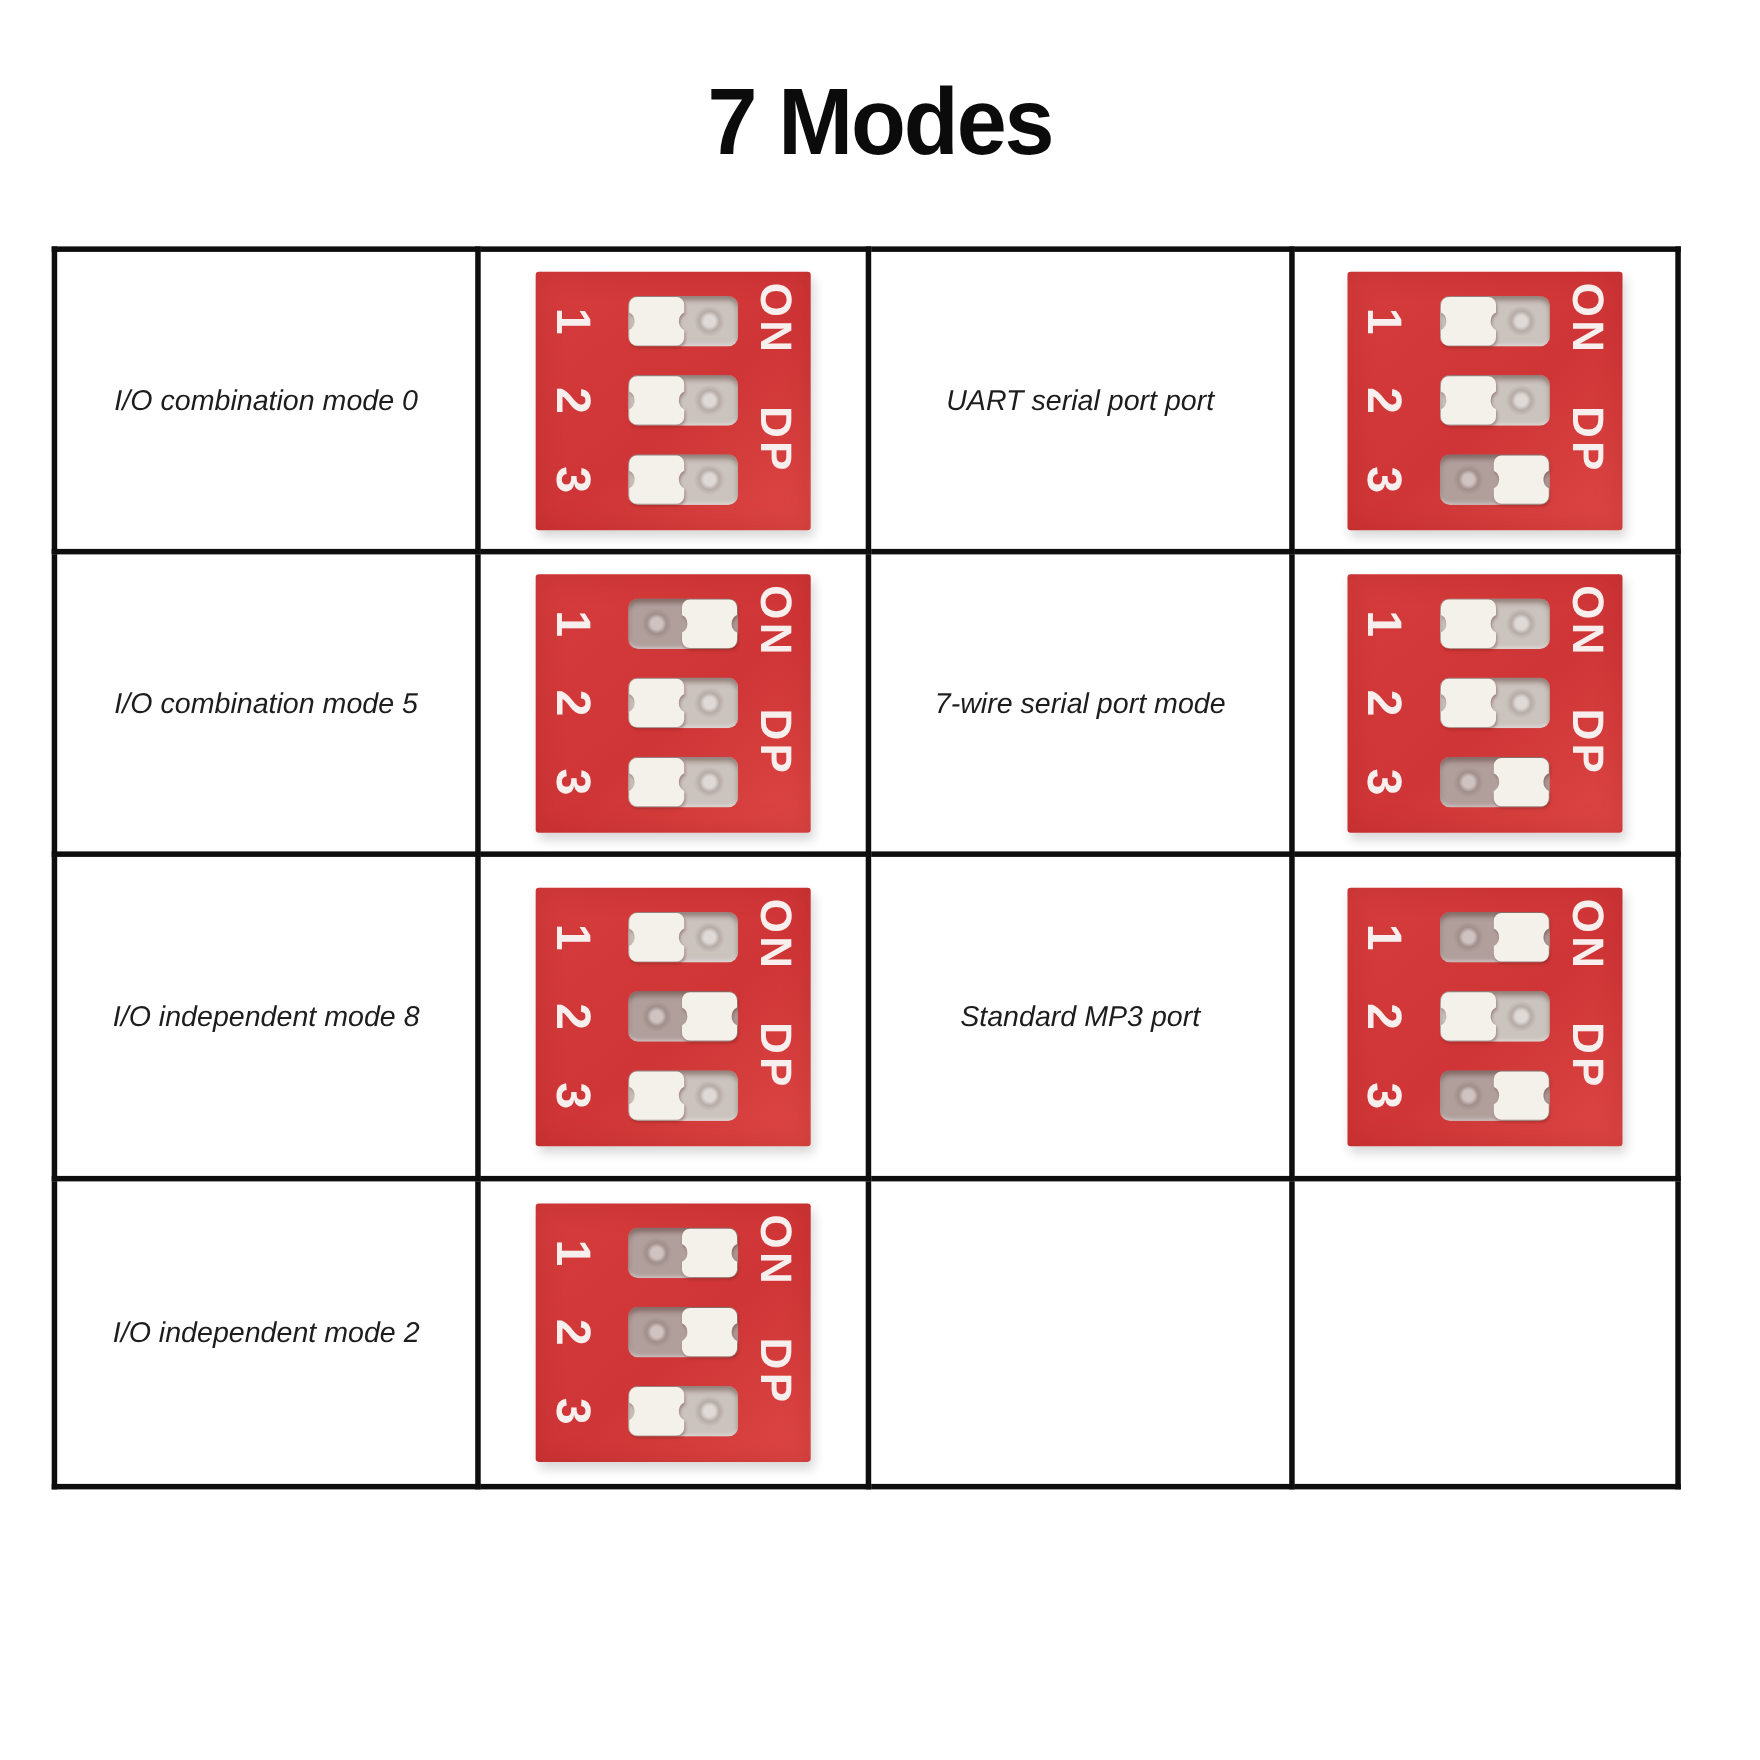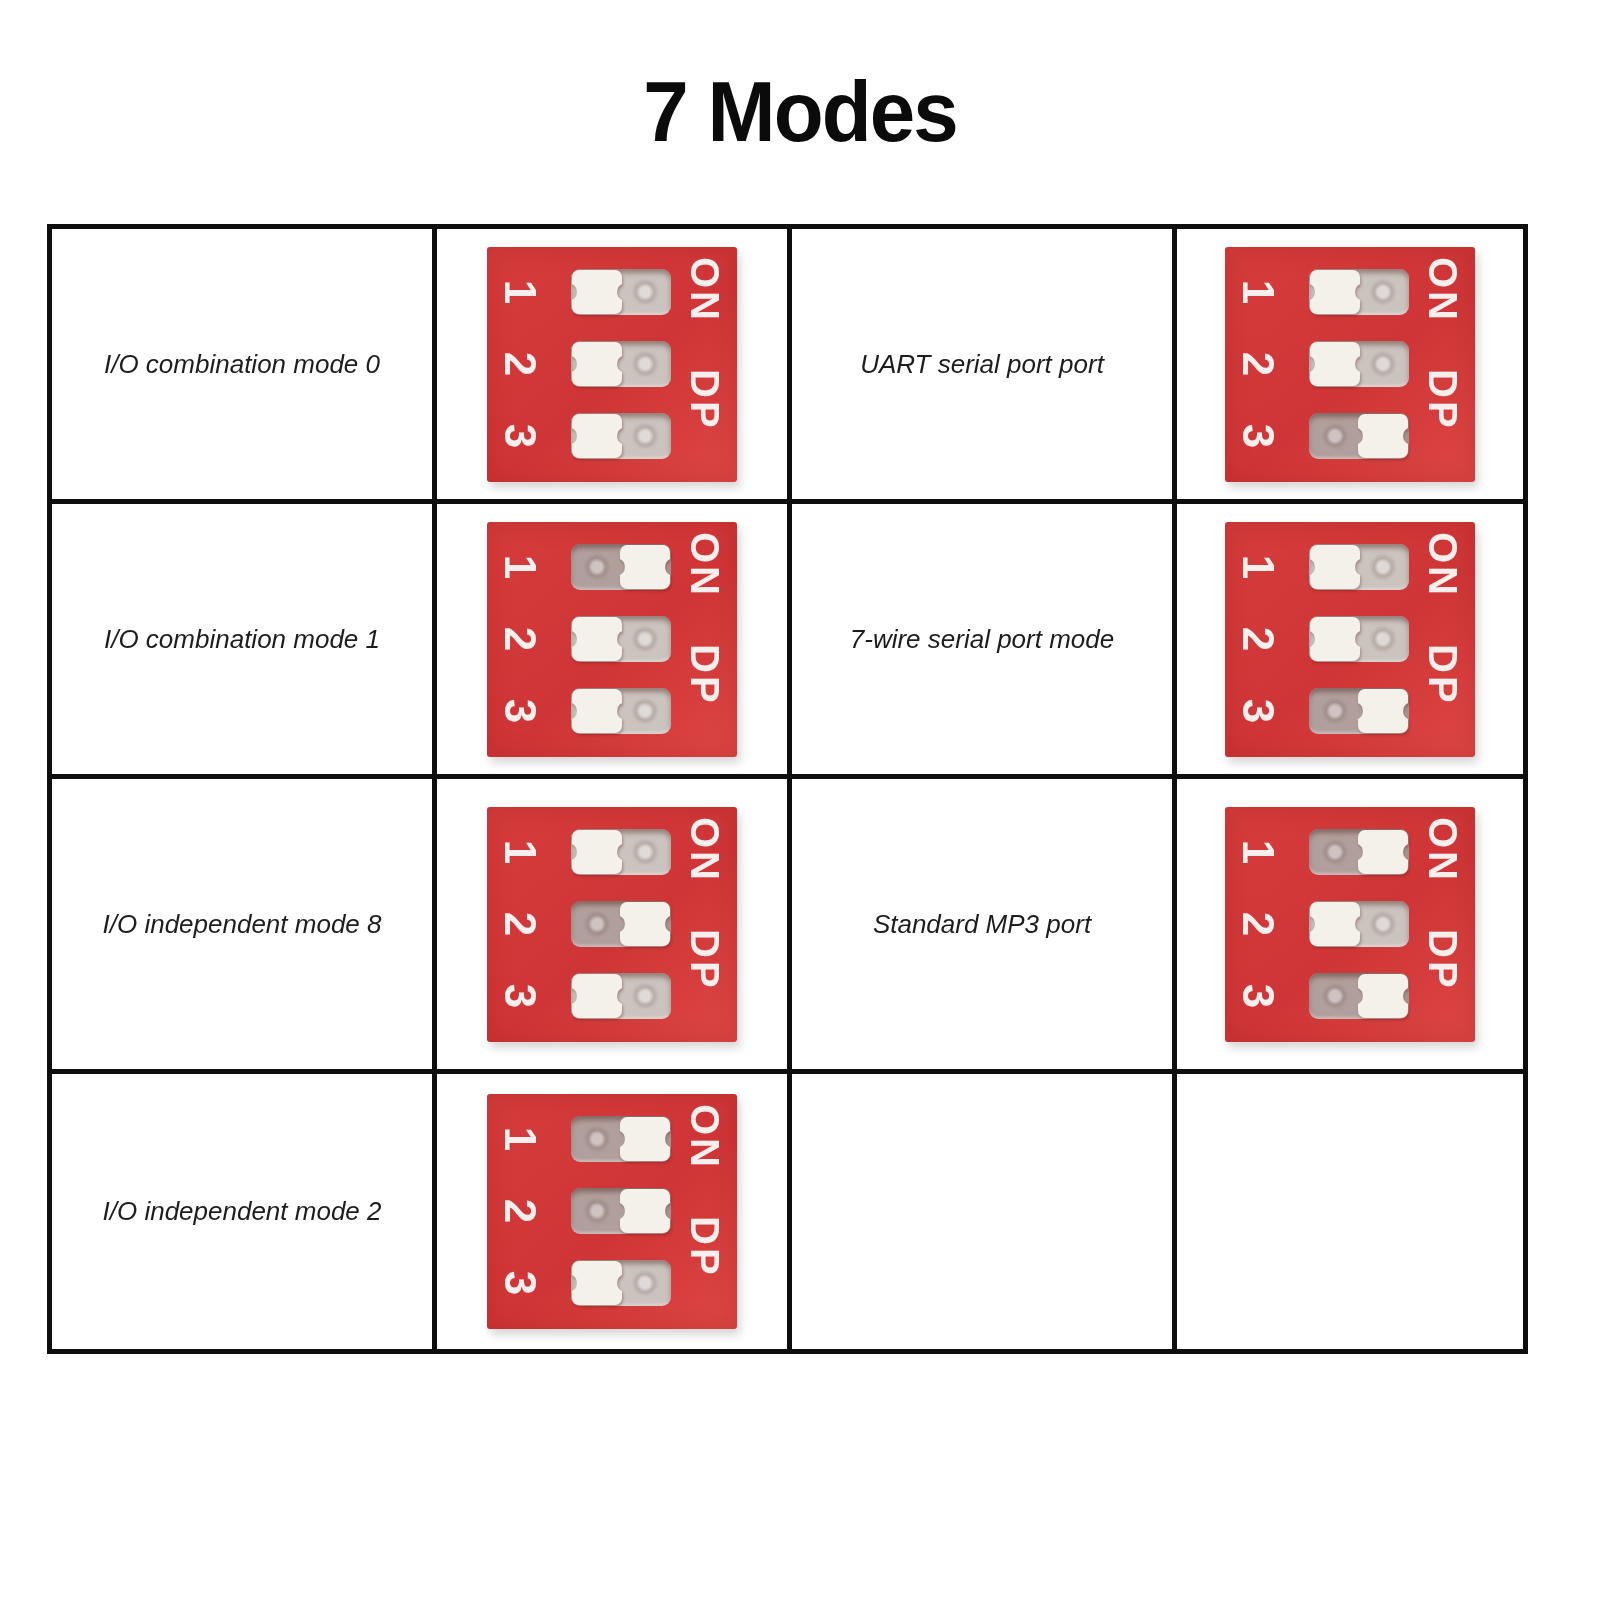--- a/index.html
+++ b/index.html
@@ -119,21 +119,21 @@
               <div class="dip-cavity" style="background: radial-gradient(circle at 26% 50%, rgba(255, 255, 255, 0.38) 0px, rgba(255, 255, 255, 0.38) 5px, rgba(90, 70, 65, 0.18) 9px, rgba(0, 0, 0, 0) 14px), rgb(177, 159, 156);"></div>
               <svg viewBox="0 0 52 46" class="dip-toggle" style="right: 0px;">
                 <path d="M8,1 H44 A7,7 0 0 1 51,8 V15 A9,9 0 0 0 51,31 V38 A7,7 0 0 1 44,45 H8 A7,7 0 0 1 1,38 V31 A9,9 0 0 0 1,15 V8 A7,7 0 0 1 8,1 Z" fill="#f4f0ea"></path>
               </svg>
             </div>
           </div>
         </td>
   </tr>
 
   <tr class="body-row-2">
-    <td class="mode-cell">I/O combination mode 1</td>
+    <td class="mode-cell">I/O combination mode 5</td>
     <td>
           <div class="dip" style="background: linear-gradient(140deg, rgb(213, 60, 60) 0%, rgb(207, 53, 54) 55%, rgb(221, 71, 68) 100%);">
             <div class="dip-num" style="top: 22px; color: rgb(247, 239, 237);">1</div>
             <div class="dip-num" style="top: 94px; color: rgb(247, 239, 237);">2</div>
             <div class="dip-num" style="top: 166px; color: rgb(247, 239, 237);">3</div>
             <div class="dip-vlabel" style="top: 10px; color: rgb(247, 239, 237);">ON</div>
             <div class="dip-vlabel" style="top: 122px; color: rgb(247, 239, 237);">DP</div>
             <div class="dip-slot" style="top: 22px;">
               <div class="dip-cavity" style="background: radial-gradient(circle at 26% 50%, rgba(255, 255, 255, 0.38) 0px, rgba(255, 255, 255, 0.38) 5px, rgba(90, 70, 65, 0.18) 9px, rgba(0, 0, 0, 0) 14px), rgb(177, 159, 156);"></div>
               <svg viewBox="0 0 52 46" class="dip-toggle" style="right: 0px;">

